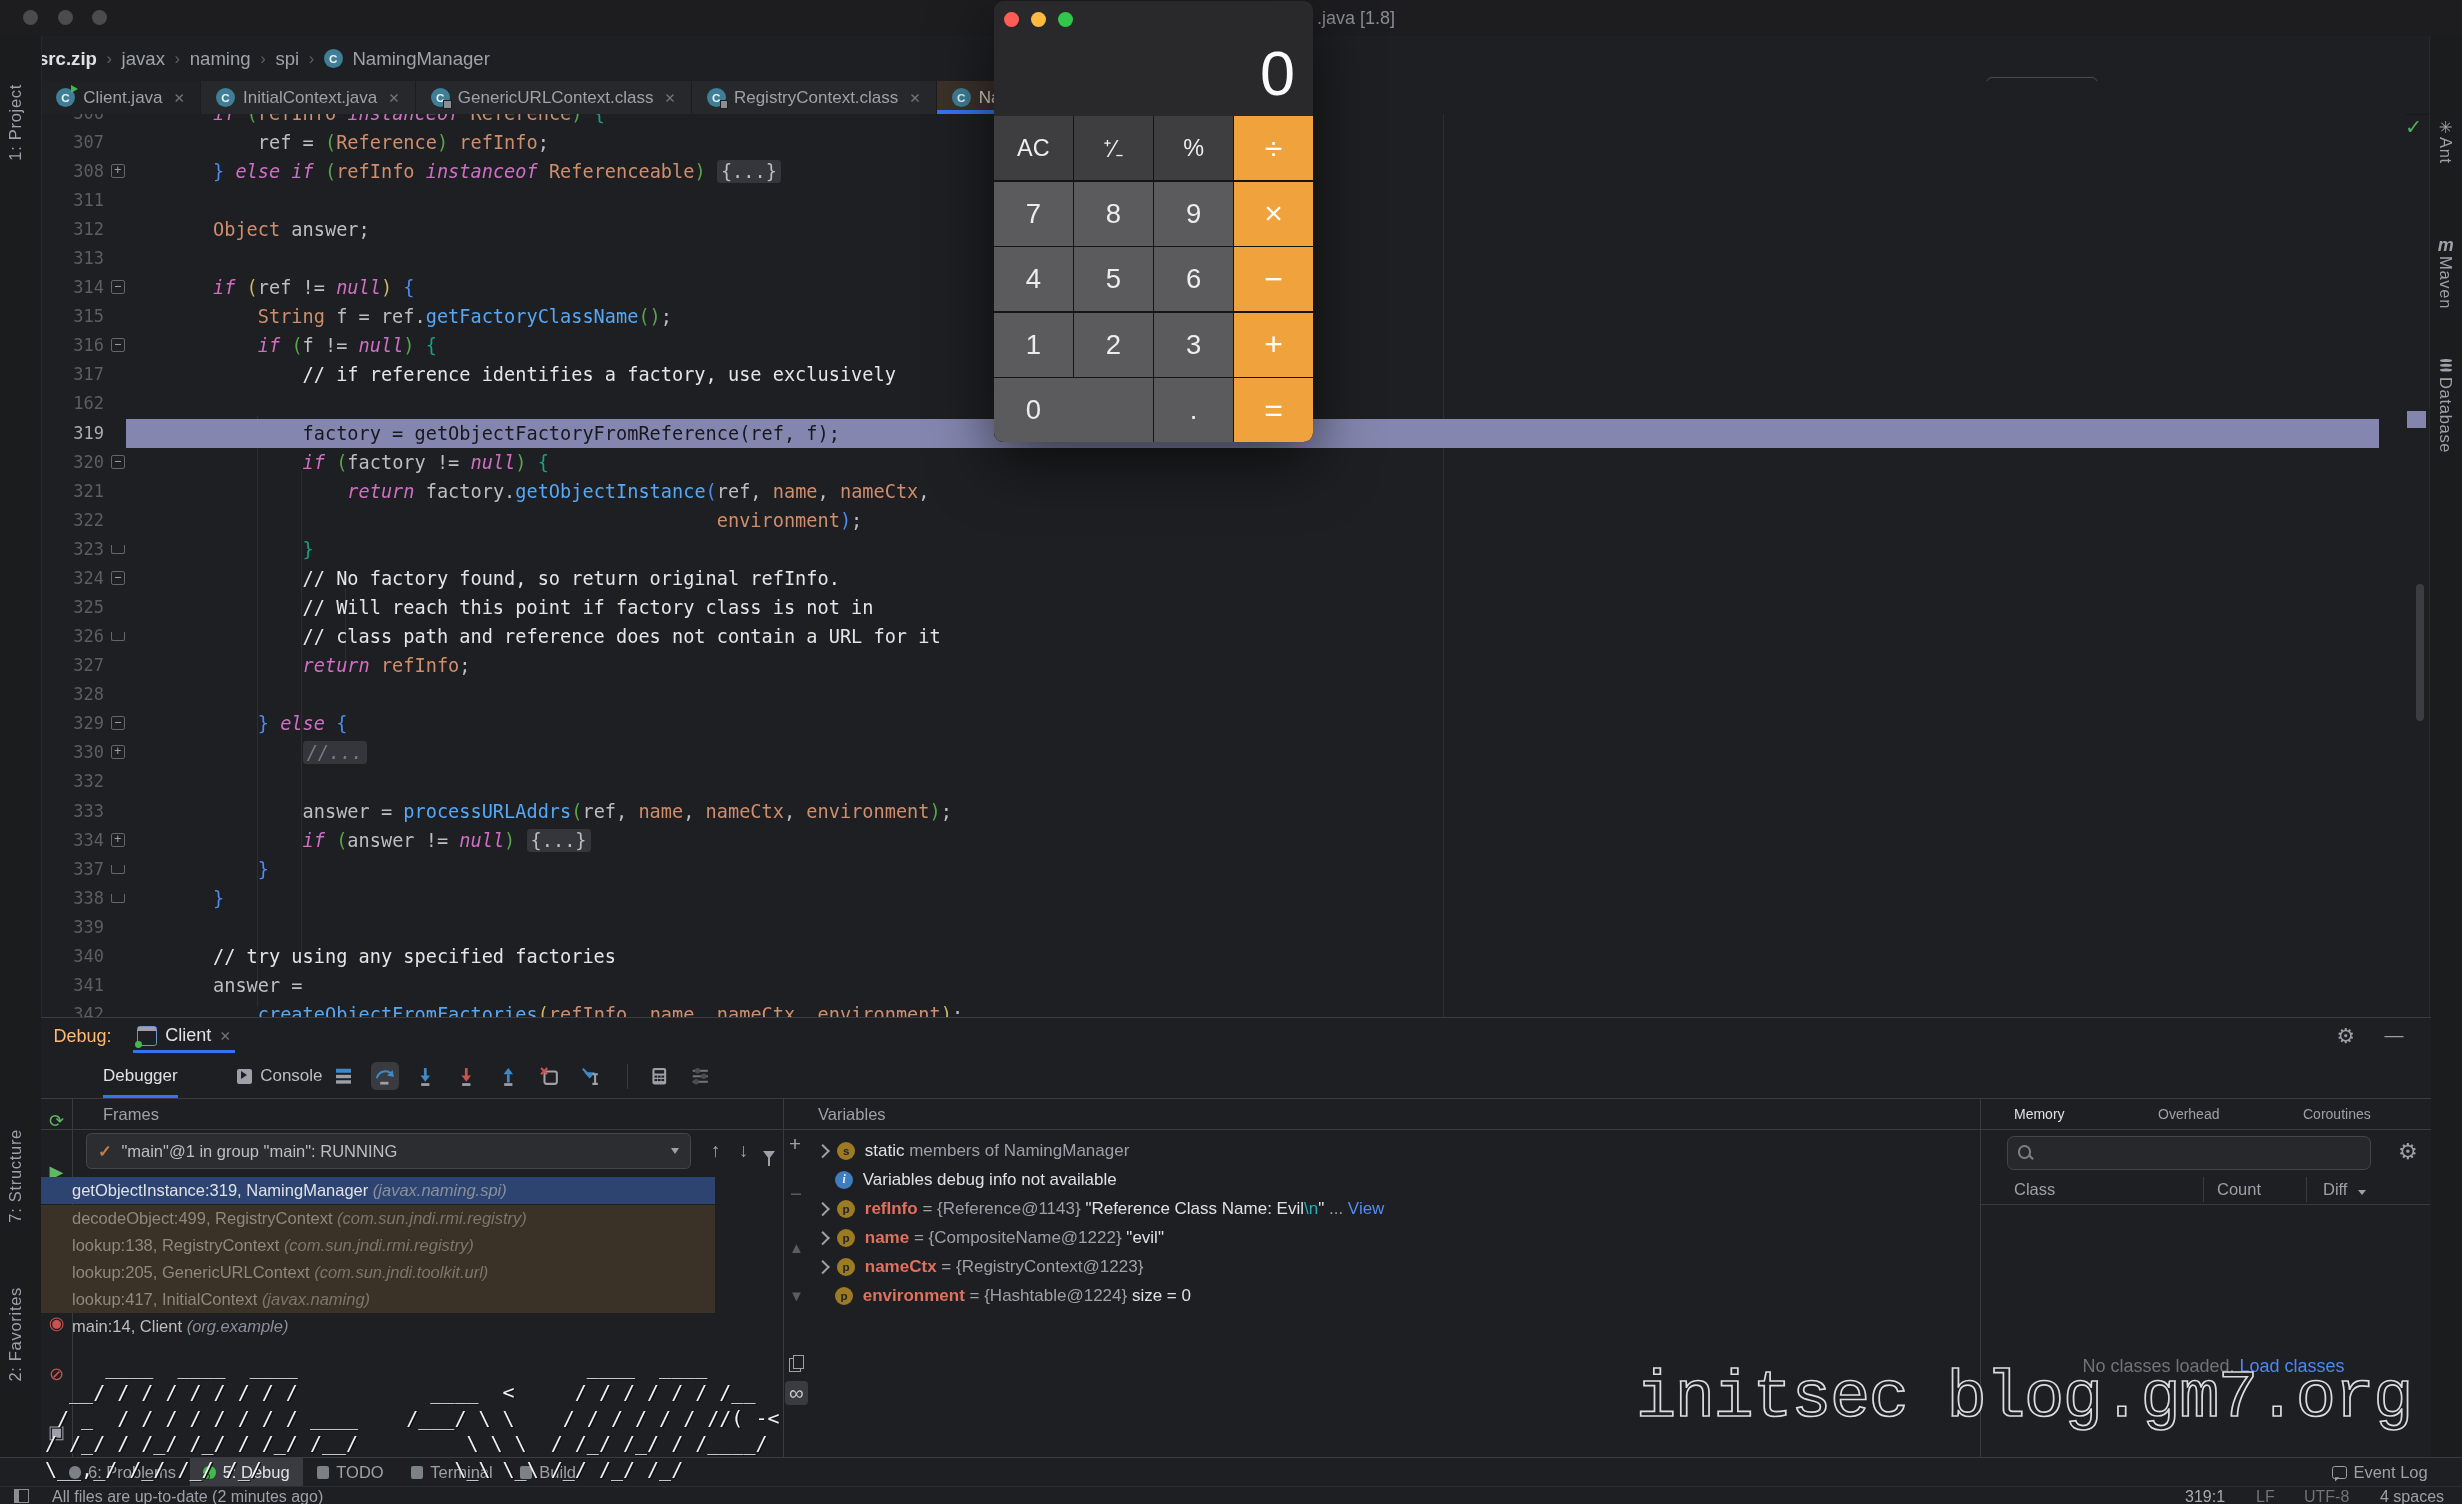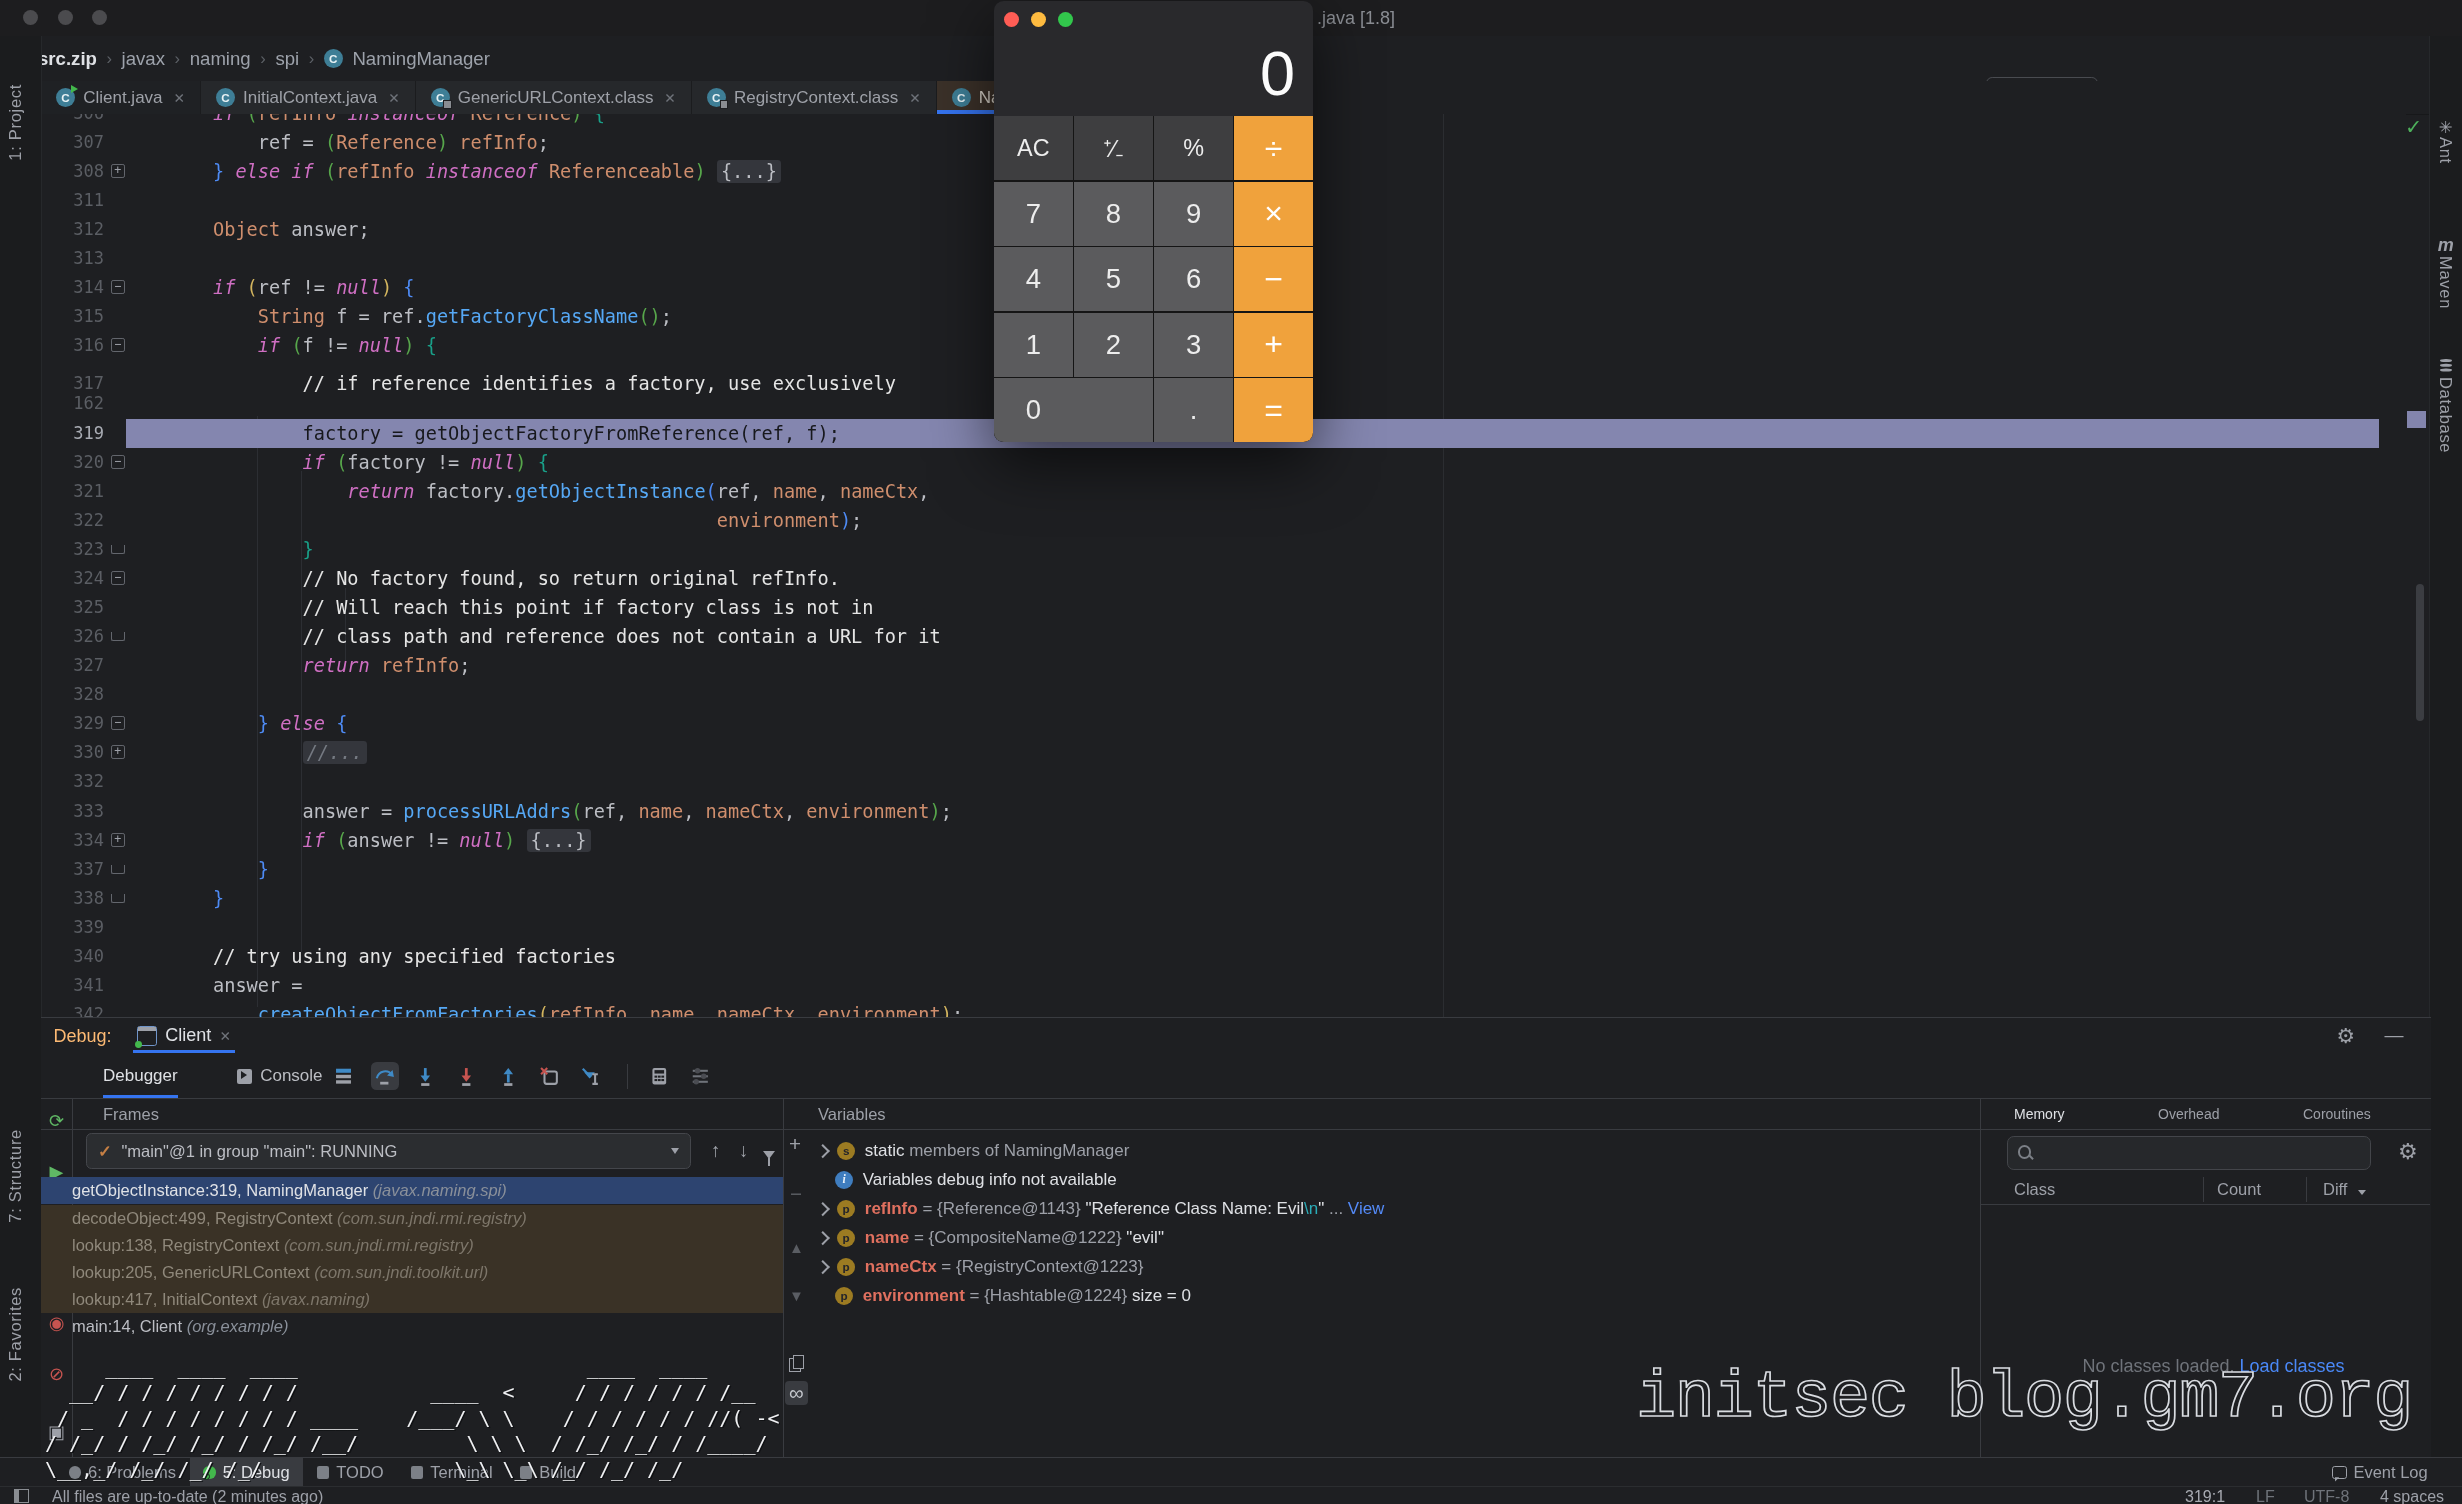--- a/index.html
+++ b/index.html
@@ -96,21 +96,21 @@
   .dtab .cico{width:15px;height:15px;background:#9da0a8;border-radius:2.1px;position:relative;}
   .dtab .cico::after{content:"";position:absolute;left:4.1px;top:2.7px;width:0;height:0;border-left:6.2px solid #1e1f22;border-top:4.1px solid transparent;border-bottom:4.1px solid transparent;}
   .stepico{position:absolute;top:8.2px;width:27.5px;height:27.5px;display:flex;align-items:center;justify-content:center;}
   .stepico.pressed{background:#393b40;border-radius:5.5px;}
   .vtool{position:absolute;left:0;top:80px;width:31px;height:360px;border-right:0.7px solid #393b40;}
   .vtico{position:absolute;left:0;width:31px;text-align:center;font-size:18px;color:#9da0a8;}
   .panehead{position:absolute;top:80px;height:32px;color:#9da0a8;font-size:16.5px;line-height:32px;}
   .headline{position:absolute;left:0;top:111px;width:100%;height:0.7px;background:#393b40;}
   .combo{position:absolute;left:45px;top:115px;width:605px;height:36px;background:#2b2d30;border:1.4px solid #44464b;border-radius:5.5px;
          display:flex;align-items:center;gap:9.6px;padding:0 11px;box-sizing:border-box;font-size:16.5px;color:#bcbec4;}
-  .frow{position:absolute;left:0;width:742px;height:27px;line-height:27px;padding-left:31px;box-sizing:border-box;font-size:16.5px;color:#bcbec4;white-space:nowrap;overflow:hidden;}
+  .frow{position:absolute;left:0;width:674px;height:27px;line-height:27px;padding-left:31px;box-sizing:border-box;font-size:16.5px;color:#bcbec4;white-space:nowrap;overflow:hidden;}
   .frow .pkg{font-style:italic;color:#8a909a;}
   .frow.selected{background:#2d4470;color:#dfe1e5;}
   .frow.lib{background:#3a3226;color:#8f887b;}
   .frow.lib .pkg{color:#7d766a;}
   .chev{display:inline-block;width:7.6px;height:7.6px;border-right:2.1px solid #9da0a8;border-top:2.1px solid #9da0a8;transform:rotate(45deg);}
   .badge{display:inline-block;width:18px;height:18px;border-radius:50%;background:#9c7b22;color:#23242a;font-weight:bold;font-size:11.7px;
          text-align:center;line-height:18px;}
   .badge.info{background:#3f7dbf;color:#eaf2fb;font-style:italic;font-family:"Liberation Serif",serif;}
   .vrow{position:absolute;height:29px;line-height:29px;font-size:17px;white-space:nowrap;display:flex;align-items:center;gap:9.6px;}
   .v-n{color:#e0705f;font-weight:bold;}.v-g{color:#9da0a8;}.v-w{color:#dfe1e5;}.v-t{color:#2aacb8;}.v-l{color:#548af7;}
@@ -272,21 +272,21 @@
         </div>
         <div class="code-row" style="top: 188px;">
           <span class="ln">315</span>
           <span class="code-text"><span class="c-pl">    </span><span class="c-ty">String</span><span class="c-pl"> f = ref.</span><span class="c-fn">getFactoryClassName</span><span class="c-pg">()</span><span class="c-pl">;</span></span>
         </div>
         <div class="code-row" style="top: 217px;">
           <span class="ln">316</span>
           <span class="fm">−</span>
           <span class="code-text"><span class="c-pl">    </span><span class="c-kw">if</span><span class="c-pl"> </span><span class="c-pg">(</span><span class="c-pl">f != </span><span class="c-kw">null</span><span class="c-pg">)</span><span class="c-pl"> </span><span class="c-pt">{</span></span>
         </div>
-        <div class="code-row" style="top: 246px; margin-top: 9px;">
+        <div class="code-row" style="top: 246px;">
           <span class="ln">317</span>
           <span class="code-text"><span class="c-pl">        </span><span class="c-cm">// if reference identifies a factory, use exclusively</span></span>
         </div>
         <div class="code-row" style="top: 275px;">
           <span class="ln">162</span>
           <span class="code-text"></span>
         </div>
         <div class="code-row" style="top: 305px;">
           <div class="execbar"></div>
           <span class="ln cur">319</span>

